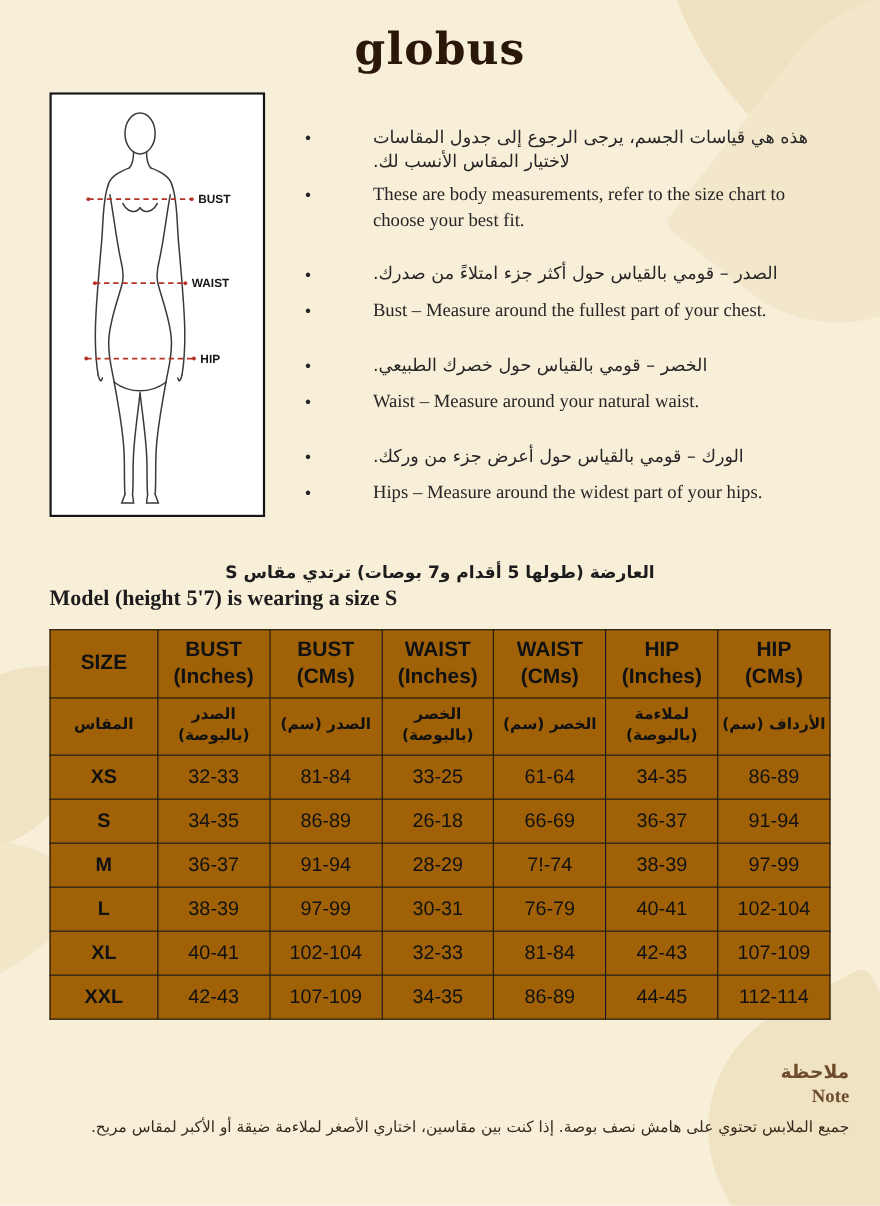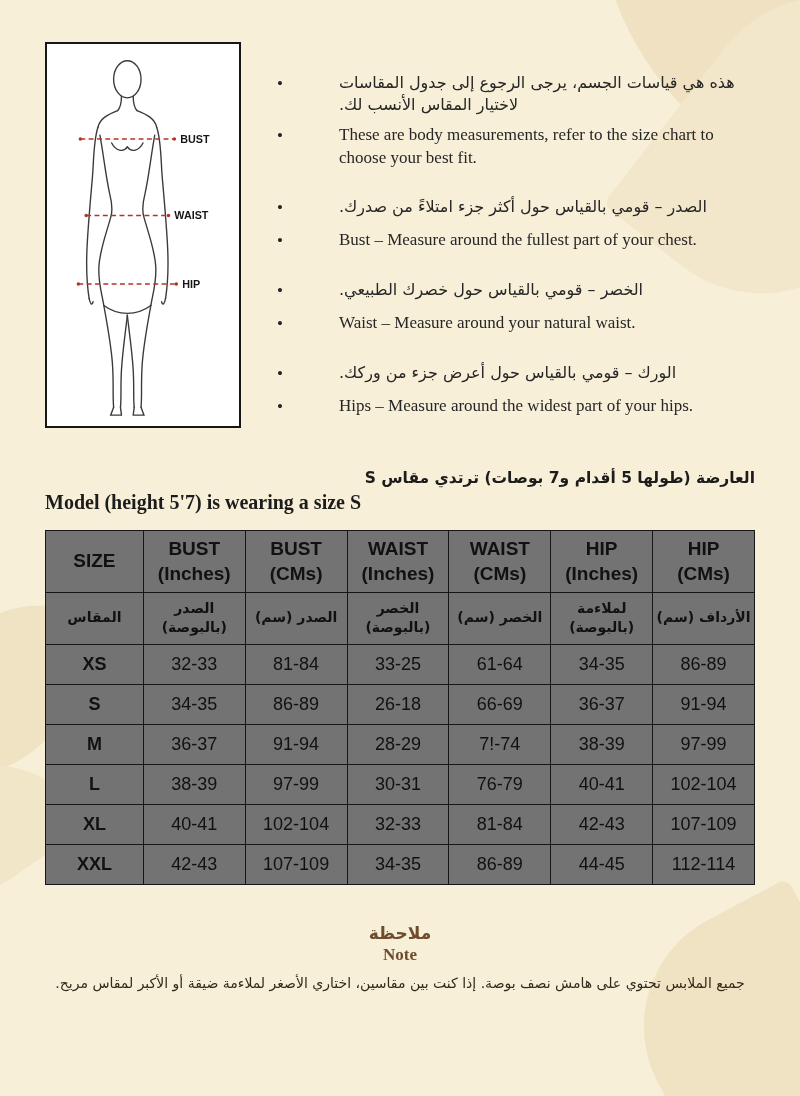--- a/index.html
+++ b/index.html
@@ -31,54 +31,55 @@
   .instructions { flex:1; padding:30px 0 0 36px; }
   .group { margin-bottom:26px; }
   .item { display:flex; margin-bottom:9px; line-height:1.35; color:#262626; }
   .bullet { flex:none; width:18px; font-size:17px; color:#262626; padding-top:1px; }
   .txt { display:block; flex:1;margin-left:44px; }
   .item.ar .txt { font-family:"DejaVu Sans", sans-serif; direction:rtl; text-align:left; font-size:16px; }
   .item.en .txt { font-family:"Liberation Serif", serif; font-size:17px; }
 
   
   .model-info { padding:24px 45px 0 45px; color:#1c1c1c; }
-  .model-info .ar { font-family:"DejaVu Sans", sans-serif; direction:rtl; text-align:right; font-size:15.5px; font-weight:700; }
+  .model-info .ar { font-family:"DejaVu Sans", sans-serif; direction:rtl; text-align:center; font-size:15.5px; font-weight:700; }
   .model-info .en { font-family:"Liberation Serif", serif; font-size:20px; font-weight:700; margin-top:4px; }
 
   
   .table-wrap { padding:16px 45px 0 45px; }
-  table.size-table { width:100%; border-collapse:collapse; background:#737373; table-layout:fixed;padding-left:24px; }
+  table.size-table { width:100%; border-collapse:collapse; background:#a16207; table-layout:fixed;padding-left:24px; }
   .size-table th, .size-table td { border:1px solid #161616; text-align:center; vertical-align:middle; padding:2px; }
   .size-table col.c-size { width:13.8%; }
   tr.hrow-en th { font-family:"Liberation Sans", sans-serif; font-weight:700; font-size:19px; height:62px; color:#111; line-height:1.35; }
   tr.hrow-ar th { font-family:"DejaVu Sans", sans-serif; font-weight:700; font-size:14px; height:52px; color:#111; direction:rtl; white-space:pre-line; line-height:1.4; }
   .size-table tbody td { font-family:"Liberation Sans", sans-serif; font-size:18px; height:40px; color:#111; }
   .size-table tbody td.size-cell { font-weight:700; }
 
   
-  .note { margin-top:38px; text-align:center; padding:0 28px; }
+  .note { margin-top:38px; text-align:right; padding:0 28px; }
   .note-title-ar { font-family:"DejaVu Sans", sans-serif; font-weight:700; font-size:17px; color:#6e4d2c; }
   .note-title-en { font-family:"Liberation Serif", serif; font-weight:700; font-size:17px; color:#6e4d2c; margin-top:2px; }
   .note-text-ar { font-family:"DejaVu Sans", sans-serif; direction:rtl; font-size:14px; color:#33291c; margin-top:10px; }
   .note-text-en { font-family:"Liberation Serif", serif; font-size:15px; color:#33291c; margin-top:4px; }
 </style>
 </head>
 <body>
 
 <div class="page">
 
   <div class="leaf leaf-tr-1"></div>
   <div class="leaf leaf-tr-2"></div>
   <div class="leaf leaf-left-1"></div>
   <div class="leaf leaf-left-2"></div>
   <div class="leaf leaf-br-1"></div>
 
   <div class="content">
 
     <header class="header">
+      <div class="logo">globus</div>
     </header>
 
     <section class="measure">
 
       <div class="figure-box">
         <svg viewBox="0 0 192 380" preserveAspectRatio="xMidYMid meet">
           <g fill="none" stroke="#3a3a3a" stroke-width="1.4" stroke-linecap="round">
             <ellipse cx="80" cy="31" rx="14" ry="19"></ellipse>
             <path d="M74,48 C74,56 73,60 70,63"></path>
             <path d="M86,48 C86,56 87,60 90,63"></path>

